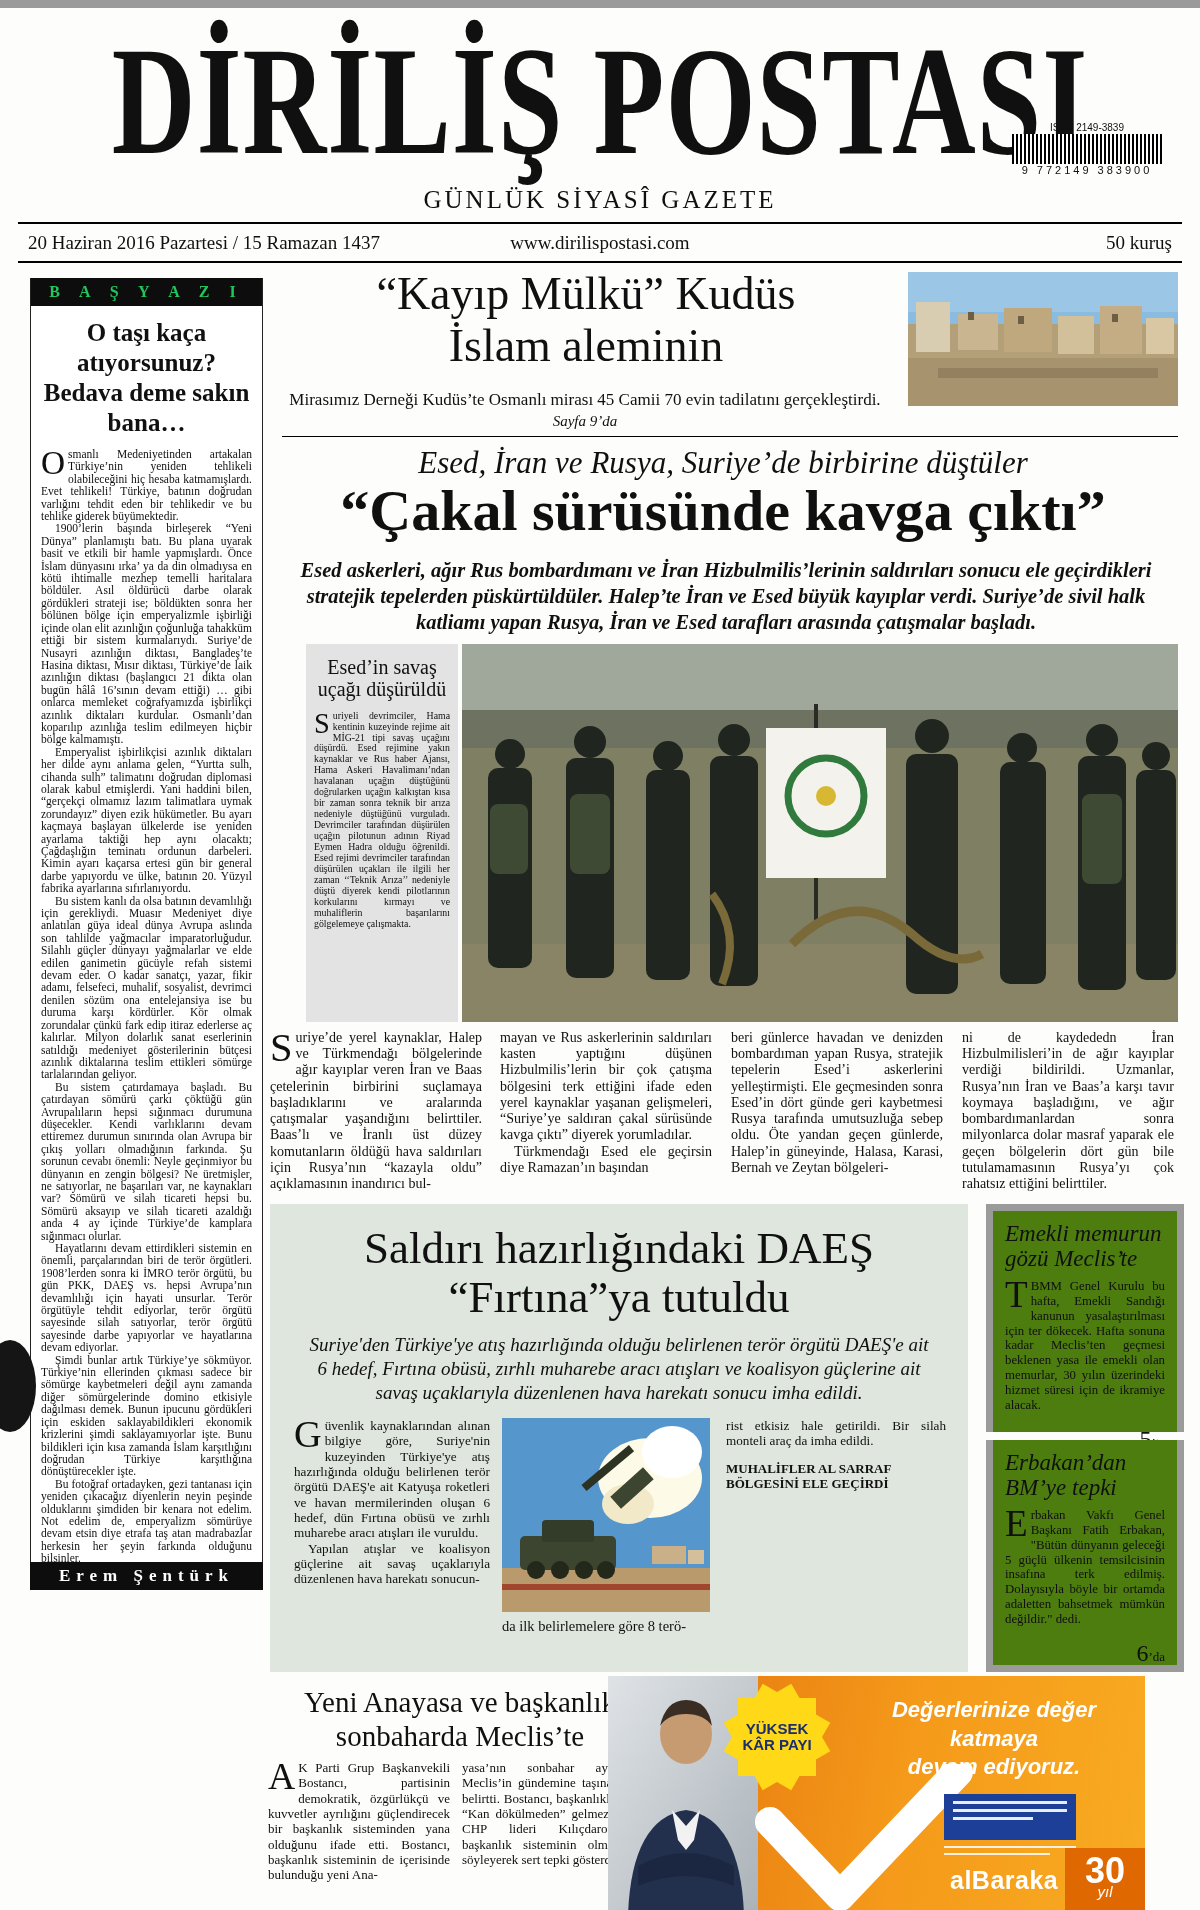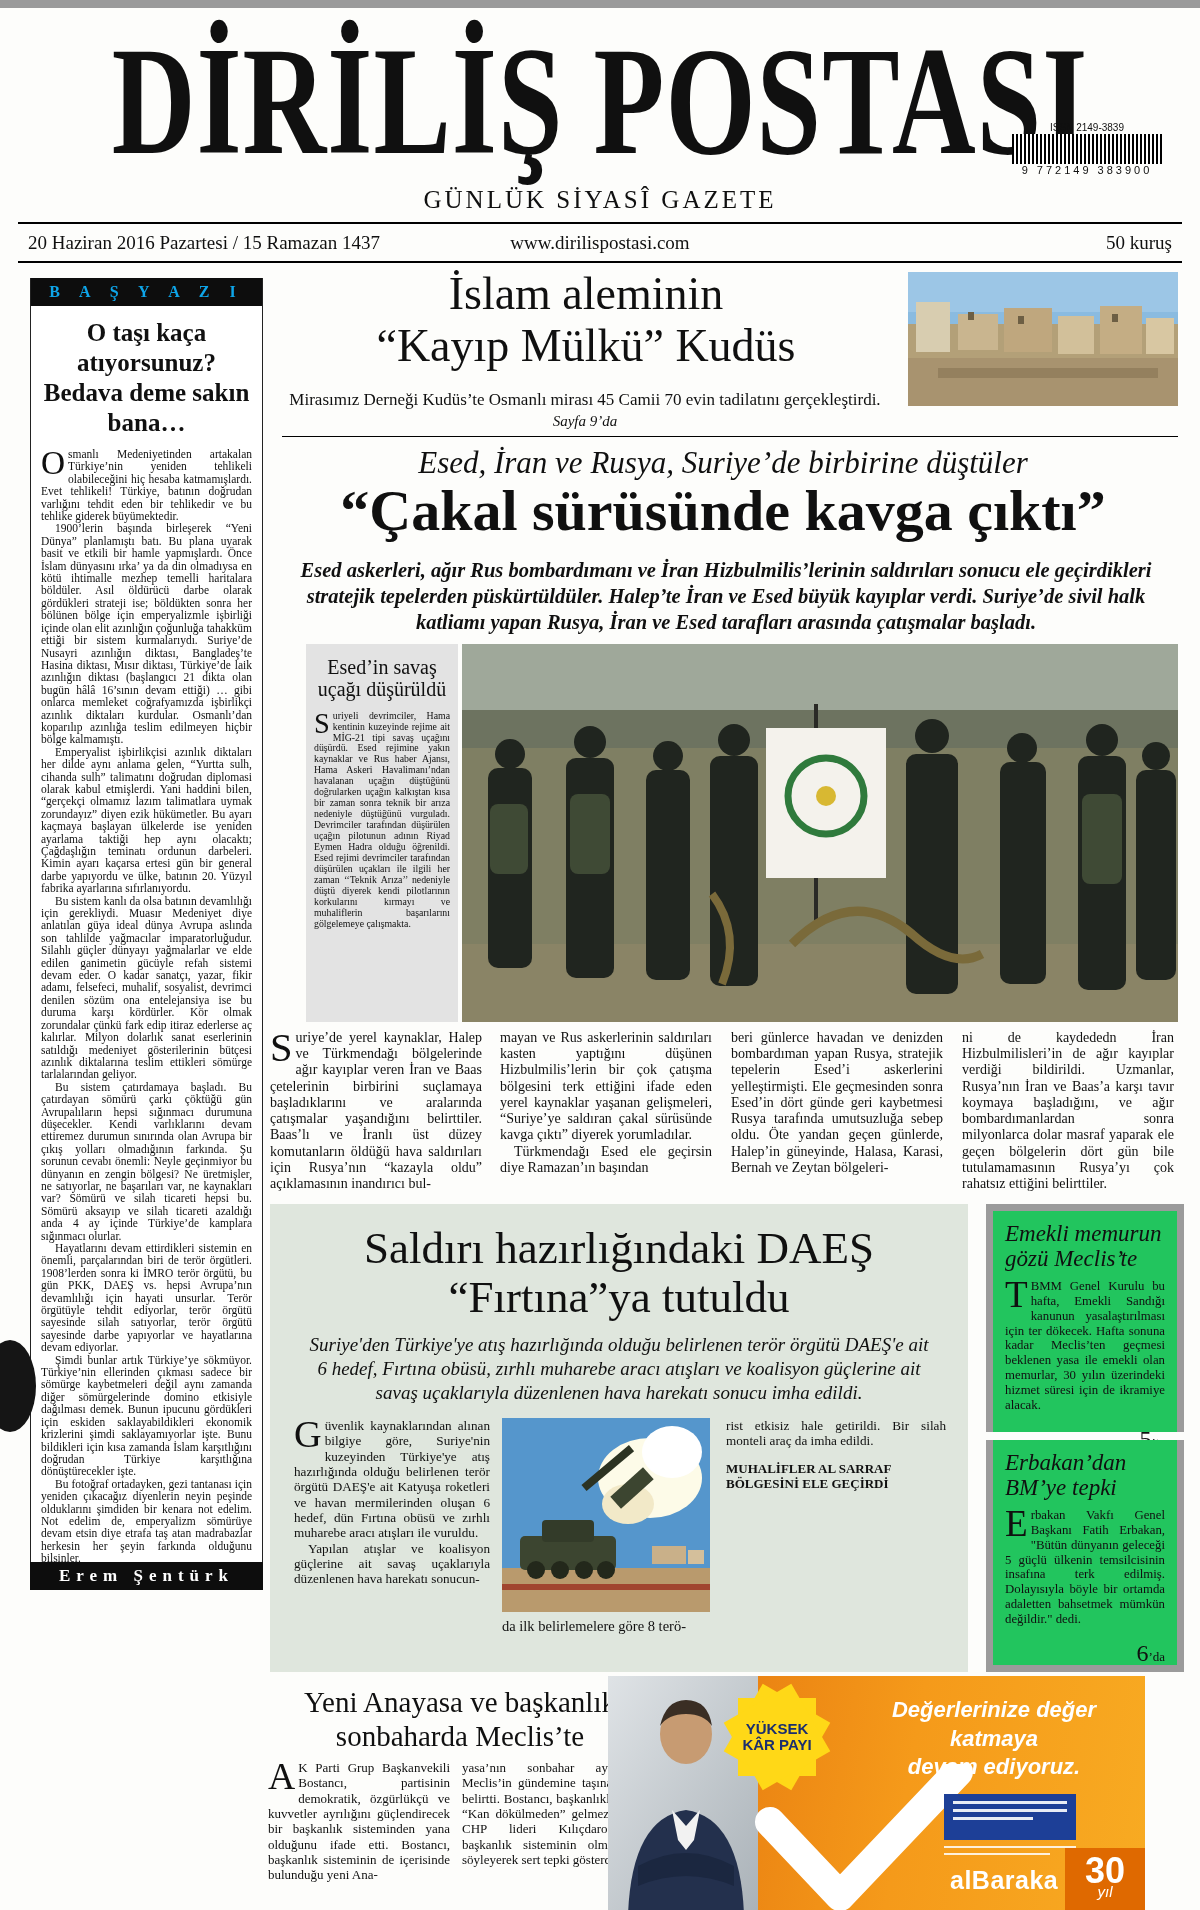--- a/index.html
+++ b/index.html
@@ -20,21 +20,21 @@
   #rule-top{left:18px;right:18px;top:214px;height:2px;}
   #rule-bot{left:18px;right:18px;top:253px;height:2px;}
   .dateline{top:224px;font-size:19px;}
   #date-left{left:28px;}
   #date-center{left:0;width:100%;text-align:center;}
   #date-right{right:28px;}
 
   
   #editorial{left:30px;top:270px;width:233px;height:1312px;border-left:1px solid #222;
       border-right:1px solid #222;background:#fff;box-sizing:border-box;}
-  .kicker-bar{height:28px;background:#0d0d0d;color:#0ea5e9;text-align:center;font-size:16px;
+  .kicker-bar{height:28px;background:#0d0d0d;color:#22c55e;text-align:center;font-size:16px;
       letter-spacing:8px;line-height:28px;font-weight:bold;}
   .ed-title{font-size:25px;font-weight:bold;text-align:center;line-height:1.2;margin:12px 5px 10px;}
   .ed-body{padding:0 10px;font-size:11.5px;line-height:1.08;text-align:justify;overflow:hidden;height:1140px;}
   .ed-body p{margin:0;}
   .ind{text-indent:14px;}
   .dropcap::first-letter{float:left;font-size:2.9em;line-height:.78;padding:2px 3px 0 0;}
   .author-bar{position:absolute;left:-1px;right:-1px;bottom:0;height:28px;background:#0d0d0d;color:#fff;
       text-align:center;font-size:17px;letter-spacing:6px;line-height:28px;font-weight:bold;}
 
   
@@ -68,21 +68,21 @@
   .daes-lead{font-style:italic;font-size:19px;text-align:center;margin:12px 34px 0;line-height:1.26;}
   #daes-col1{left:294px;top:1410px;width:196px;font-size:13.2px;line-height:1.16;text-align:justify;}
   #daes-col1 p{margin:0;}
   #daes-photo{left:502px;top:1410px;width:208px;height:194px;}
   #daes-caption{left:502px;top:1610px;width:208px;font-size:14.5px;}
   #daes-col3{left:726px;top:1410px;width:220px;font-size:13.2px;line-height:1.16;text-align:justify;}
   #daes-col3 p{margin:0;}
   .daes-sub{font-weight:bold;font-size:13px;line-height:1.2;margin:12px 0 10px !important;text-align:left;}
 
   
-  .brief{box-sizing:border-box;padding:10px 12px 0;background:#22c55e;}
+  .brief{box-sizing:border-box;padding:10px 12px 0;background:#4d7c0f;}
   #brief1{left:986px;top:1196px;width:198px;height:228px;border:7px solid #9b9b9b;border-bottom:none;}
   #brief2{left:986px;top:1432px;width:198px;height:232px;border:7px solid #9b9b9b;border-top:none;}
   .brief-title{font-style:italic;font-size:23px;line-height:1.1;}
   .brief-body{font-size:12.8px;line-height:1.17;text-align:justify;margin-top:7px;}
   .brief-ref{text-align:right;font-size:13px;margin-top:0;}
   .brief-ref .num{font-size:24px;}
 
   
   #ana-h{left:262px;top:1678px;width:396px;text-align:center;font-size:29px;line-height:1.16;}
   .ana-col{top:1752px;width:182px;font-size:13px;line-height:1.18;text-align:justify;}
@@ -142,22 +142,22 @@
       <p class="ind">Bu sistem kanlı da olsa batının devamlılığı için gerekliydi. Muasır Medeniyet diye anlatılan güya ideal dünya Avrupa aslında son tahlilde yağmacılar imparatorluğudur. Silahlı güçler dünyayı yağmalarlar ve elde edilen ganimetin gücüyle refah sistemi devam eder. O kadar sanatçı, yazar, fikir adamı, felsefeci, muhalif, sosyalist, devrimci denilen sözüm ona entelejansiya ise bu duruma karşı kördürler. Kör olmak zorundalar çünkü fark edip itiraz ederlerse aç kalırlar. Milyon dolarlık sanat eserlerinin satıldığı medeniyet gösterilerinin bütçesi azınlık diktalarına teslim ettikleri sömürge tarlalarından geliyor.</p>
       <p class="ind">Bu sistem çatırdamaya başladı. Bu çatırdayan sömürü çarkı çöktüğü gün Avrupalıların hepsi sığınmacı durumuna düşecekler. Kendi varlıklarını devam ettiremez durumun sınırında olan Avrupa bir çıkış yolları olmadığının farkında. Şu sorunun cevabı önemli: Neyle geçinmiyor bu dünyanın en zengin bölgesi? Ne üretmişler, ne satıyorlar, ne başarıları var, ne kaynakları var? Sömürü ve silah ticareti hepsi bu. Sömürü aksayıp ve silah ticareti azaldığı anda 4 ay içinde Türkiye’de kamplara sığınmacı olurlar.</p>
       <p class="ind">Hayatlarını devam ettirdikleri sistemin en önemli, parçalarından biri de terör örgütleri. 1908’lerden sonra ki İMRO terör örgütü, bu gün PKK, DAEŞ vs. hepsi Avrupa’nın devamlılığı için hayati unsurlar. Terör örgütüyle tehdit ediyorlar, terör örgütü sayesinde silah satıyorlar, terör örgütü sayesinde darbe yapıyorlar ve hayatlarına devam ediyorlar.</p>
       <p class="ind">Şimdi bunlar artık Türkiye’ye sökmüyor. Türkiye’nin ellerinden çıkması sadece bir sömürge kaybetmeleri değil aynı zamanda diğer sömürgelerinde domino etkisiyle dağılması demek. Bunun ipucunu gördükleri için eskiden saklayabildikleri ekonomik krizlerini şimdi saklayamıyorlar işte. Bunu bildikleri için kısa zamanda İslam karşıtlığını doğrudan Türkiye karşıtlığına dönüştürecekler işte.</p>
       <p class="ind">Bu fotoğraf ortadayken, gezi tantanası için yeniden çıkacağız diyenlerin neyin peşinde olduklarını şimdiden bir kenara not edelim. Not edelim de, emperyalizm sömürüye devam etsin diye etrafa taş atan madrabazlar herkesin her şeyin farkında olduğunu bilsinler.</p>
     </div>
     <div class="author-bar">Erem Şentürk</div>
   </div>
 
   <div class="abs" id="kudus-h">
+    <div>“Kayıp Mülkü” Kudüs</div>
     <div>İslam aleminin</div>
-    <div>“Kayıp Mülkü” Kudüs</div>
   </div>
   <div class="abs" id="kudus-sub">Mirasımız Derneği Kudüs’te Osmanlı mirası 45 Camii 70 evin tadilatını gerçekleştirdi.</div>
   <div class="abs" id="kudus-ref">Sayfa 9’da</div>
   <div class="abs" id="kudus-photo">
     <svg width="270" height="134" xmlns="http://www.w3.org/2000/svg">
       <rect width="270" height="134" fill="#8abbe0"></rect>
       <rect y="0" width="270" height="40" fill="#9cc6e6"></rect>
       <rect x="0" y="52" width="270" height="82" fill="#b3a078"></rect>
       <rect x="8" y="30" width="34" height="50" fill="#d8cdb0"></rect>
       <rect x="50" y="42" width="40" height="36" fill="#c9b58f"></rect>

